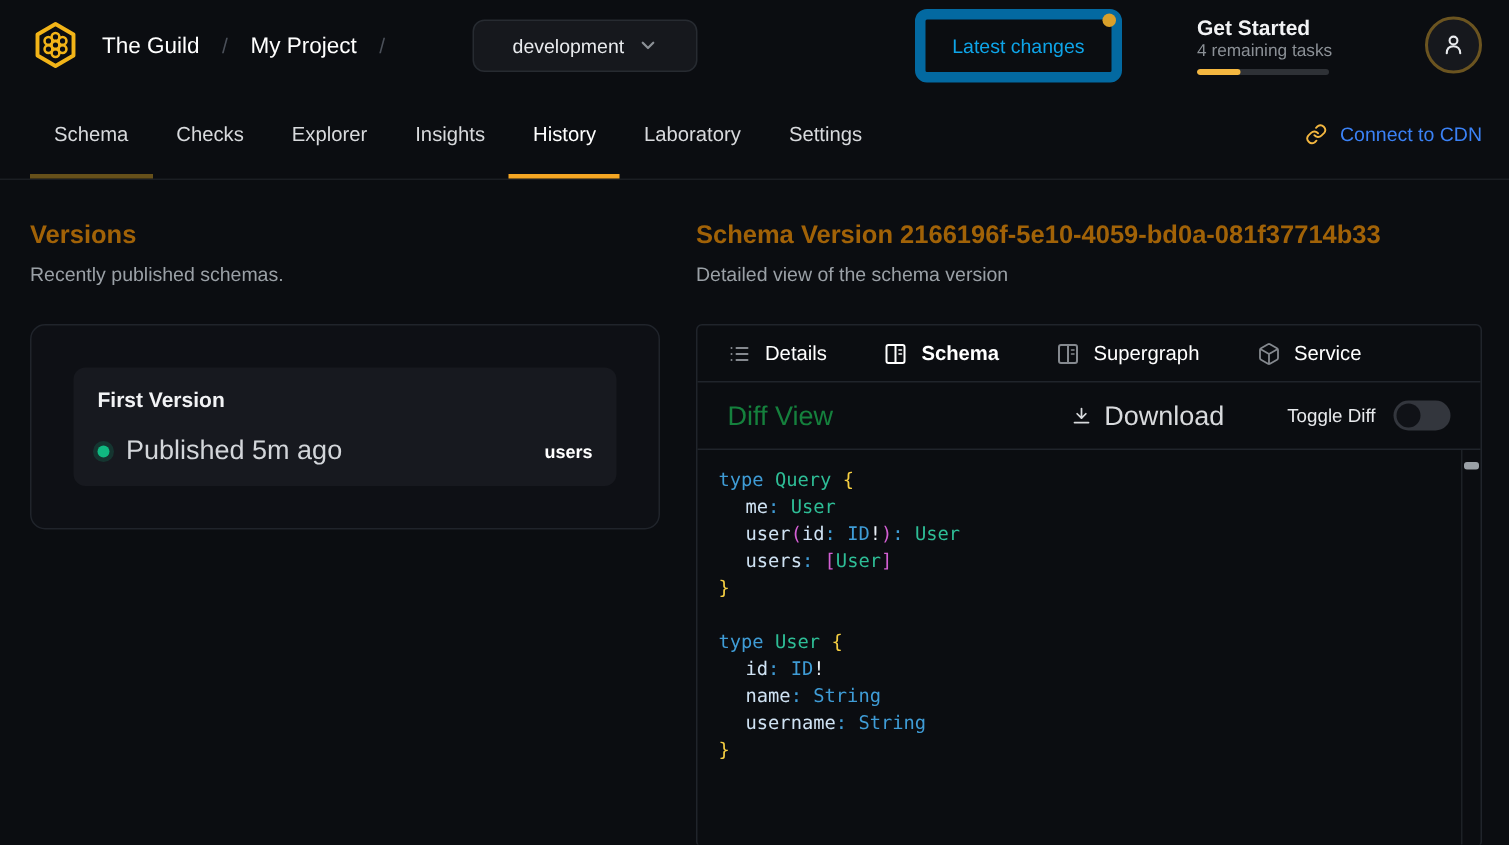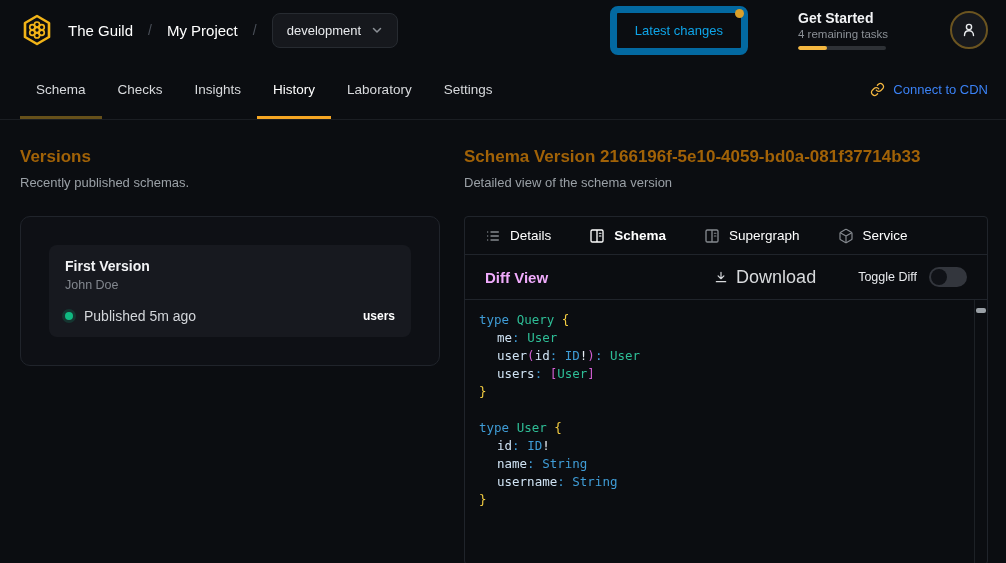--- a/index.html
+++ b/index.html
@@ -6,22 +6,22 @@
   html,body { width:1006px; height:563px; overflow:hidden; background:#0b0d11;
     font-family:"Liberation Sans","DejaVu Sans",sans-serif; color:#fff; }
 
   
   .header { height:60px; display:flex; align-items:center; padding:0 18px; }
   .logo { width:38px; height:38px; display:flex; align-items:center; justify-content:center; }
   .crumbs { display:flex; align-items:center; gap:15px; margin-left:12px; }
   .crumb { font-size:15px; color:#fff; }
   .crumb-sep { color:#4b5059; font-size:14px; }
   .target-select { display:flex; align-items:center; gap:10px; background:#16181d;
-    border:1px solid #272b31; border-radius:8px; padding:9px 14px; font-size:13px;
-    color:#e8eaed; cursor:pointer; }
+    border:1px solid #272b31; border-radius:8px; padding:9px 26px; font-size:13px;
+    color:#e8eaed; cursor:pointer;margin-left:43px; }
   .spacer { flex:1; }
   .latest-btn { position:relative; border:7px solid #0369a1; border-radius:8px;
     background:transparent; color:#0ea5e9; font-size:13px; padding:10px 18px; cursor:pointer; }
   .latest-dot { position:absolute; top:-4px; right:-3px; width:9px; height:9px;
     border-radius:50%; background:#d9a02a; }
   .get-started { margin-left:50px; margin-right:62px; width:90px; }
   .gs-title { font-size:14px; font-weight:600; color:#f2f3f5; }
   .gs-sub { font-size:11.5px; color:#8b9096; margin-top:2px; white-space:nowrap; }
   .gs-bar { margin-top:6px; height:4px; width:88px; background:#2e3136; border-radius:2px; overflow:hidden; }
   .gs-fill { height:100%; background:#f4b740; border-radius:2px; }
@@ -48,33 +48,33 @@
   .h-sub { font-size:13px; color:#9aa0a6; margin-top:8px; }
 
   .versions-box { margin-top:26px; border:1px solid #20242b; background:#0e1015;
     border-radius:10px; padding:28px; }
   .version-card { background:#17191f; border-radius:8px; padding:13px 16px; cursor:pointer; }
   .vc-title { font-size:14px; font-weight:600; color:#f2f3f5; }
   .vc-author { font-size:12.5px; color:#82878e; margin-top:4px; }
   .vc-row { display:flex; align-items:center; margin-top:16px; }
   .vc-dot { width:8px; height:8px; border-radius:50%; background:#10b981;
     box-shadow:0 0 0 3px rgba(16,185,129,.18); margin-right:11px; }
-  .vc-status { font-size:14px; color:#d3d6da; }
+  .vc-status { font-size:18px; color:#d3d6da; }
   .vc-badge { margin-left:auto; font-size:12px; font-weight:700; color:#fff; }
 
   .panel { margin-top:26px; border:1px solid #20242b; border-radius:4px; }
   .panel-tabs { display:flex; align-items:center; gap:38px; height:38px;
     padding:0 20px; border-bottom:1px solid #20242b; }
   .ptab { display:flex; align-items:center; gap:9px; font-size:13.5px;
     color:#ffffff; cursor:pointer; }
   .ptab.active { color:#fff; font-weight:600; }
   .ptab svg { display:block; }
   .diff-row { display:flex; align-items:center; height:45px; padding:0 20px;
     border-bottom:1px solid #20242b; }
-  .diff-title { font-size:15px; font-weight:700; color:#f0abfc; }
+  .diff-title { font-size:18px; font-weight:400; color:#15803d; }
   .diff-actions { margin-left:auto; display:flex; align-items:center; }
   .dl-btn { display:flex; align-items:center; gap:8px; color:#d8dadd; font-size:18px; cursor:pointer; }
   .toggle-wrap { display:flex; align-items:center; gap:12px; margin-left:42px; }
   .toggle-label { font-size:12.5px; color:#e8eaed; }
   .toggle { width:38px; height:20px; border-radius:10px; background:#33363d;
     position:relative; cursor:pointer; }
   .toggle .knob { position:absolute; top:2px; left:2px; width:16px; height:16px;
     border-radius:50%; background:#101217; }
 
   
@@ -141,20 +141,24 @@
 <div class="nav">
   <div class="nav-tab dim">
       <span>Schema</span>
       <span class="ul"></span>
     </div>
   <div class="nav-tab">
       <span>Checks</span>
       <span class="ul"></span>
     </div>
   <div class="nav-tab">
+      <span>Explorer</span>
+      <span class="ul"></span>
+    </div>
+  <div class="nav-tab">
       <span>Insights</span>
       <span class="ul"></span>
     </div>
   <div class="nav-tab active">
       <span>History</span>
       <span class="ul"></span>
     </div>
   <div class="nav-tab">
       <span>Laboratory</span>
       <span class="ul"></span>
@@ -173,21 +177,20 @@
 </div>
 
 <div class="main">
 
   <div class="left-col">
     <div class="h-title">Versions</div>
     <div class="h-sub">Recently published schemas.</div>
     <div class="versions-box">
       <div class="version-card">
         <div class="vc-title">First Version</div>
-        <div class="vc-author">John Doe</div>
         <div class="vc-row">
           <span class="vc-dot"></span>
           <span class="vc-status">Published 5m ago</span>
           <span class="vc-badge">users</span>
         </div>
       </div>
     </div>
   </div>
 
   <div class="right-col">

